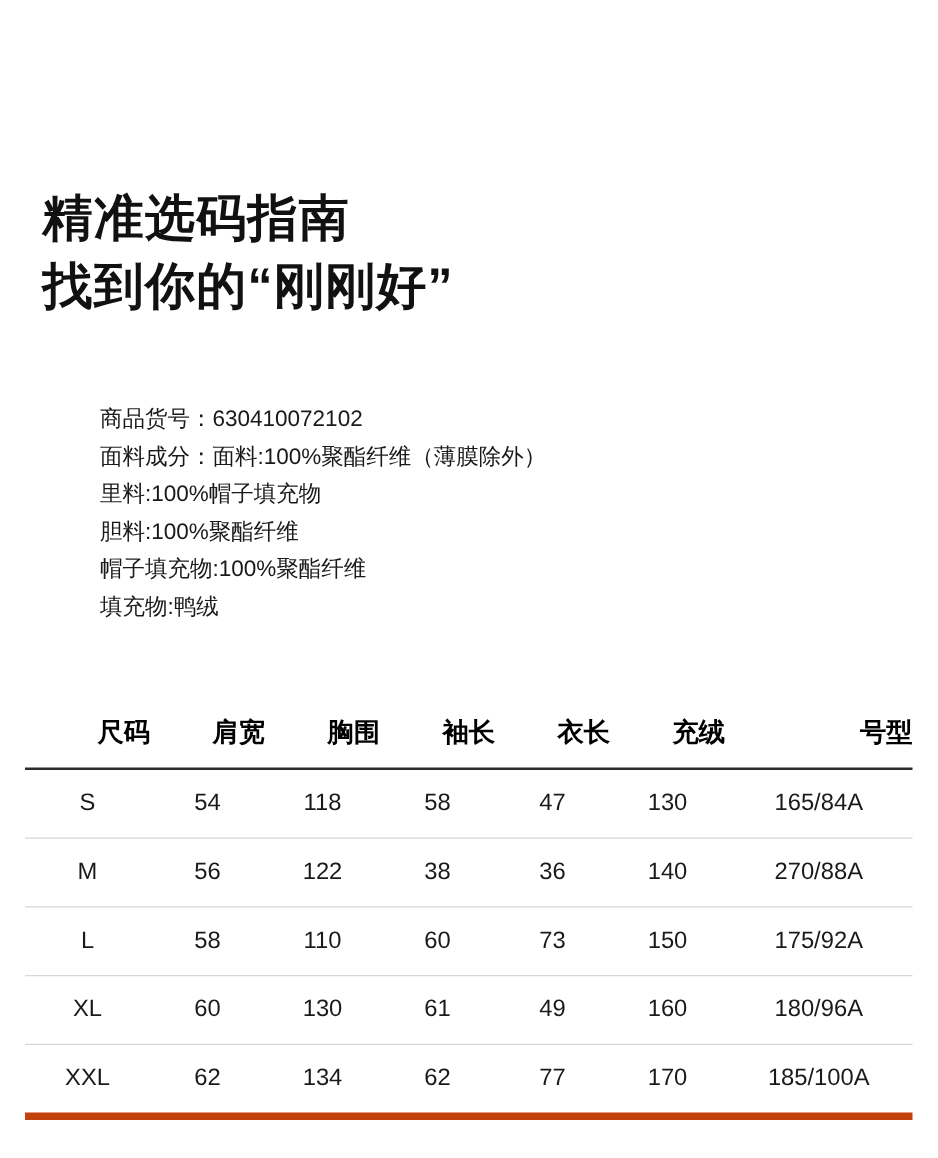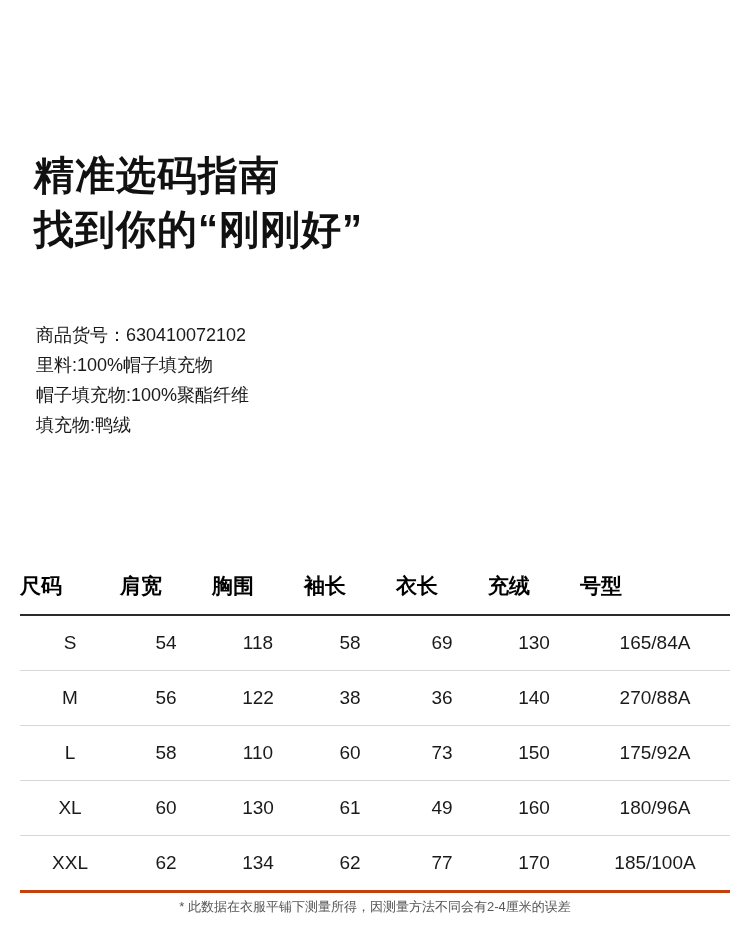--- a/index.html
+++ b/index.html
@@ -39,49 +39,50 @@
     position: absolute;
     left: 36px;
     top: 320px;
     width: 690px;
   }
   .spec-line {
     font-size: 18px;
     line-height: 30px;
     color: #1a1a1a;
     white-space: nowrap;
+    margin-left: 44px;
   }
   .table-wrap {
     position: absolute;
     left: 20px;
     top: 566px;
     width: 710px;
   }
   table.size-table {
     width: 710px;
     border-collapse: collapse;
     table-layout: fixed;
   }
   table.size-table th {
     font-size: 21px;
     font-weight: bold;
     color: #000000;
     padding: 6px 0 14px 0;
-    text-align: left;
+    text-align: right;
     border-bottom: 2px solid #2b2b2b;
   }
   table.size-table td {
     font-size: 19px;
     color: #1a1a1a;
     padding: 16px 0 16px 0;
     text-align: center;
     border-bottom: 1px solid #d8d8d8;
   }
   table.size-table tr:last-child td {
-    border-bottom: 3px solid #c2410c;
+    border-bottom: 6px solid #c2410c;
   }
   col.c0 { width: 100px; }
   col.c1 { width: 92px; }
   col.c2 { width: 92px; }
   col.c3 { width: 92px; }
   col.c4 { width: 92px; }
   col.c5 { width: 92px; }
   col.c6 { width: 150px; }
   .footnote {
     position: absolute;
@@ -98,21 +99,23 @@
 
 <div class="page">
 
   <div class="headline">
     <div class="headline-line">精准选码指南</div>
     <div class="headline-line">找到你的“刚刚好”</div>
   </div>
 
   <div class="specs">
     <div class="spec-line">商品货号：630410072102</div>
+    <div class="spec-line">面料成分：面料:100%聚酯纤维（薄膜除外）</div>
     <div class="spec-line">里料:100%帽子填充物</div>
+    <div class="spec-line">胆料:100%聚酯纤维</div>
     <div class="spec-line">帽子填充物:100%聚酯纤维</div>
     <div class="spec-line">填充物:鸭绒</div>
   </div>
 
   <div class="table-wrap">
     <table class="size-table">
       <colgroup>
         <col class="c0">
           <col class="c1">
           <col class="c2">
@@ -131,21 +134,21 @@
           <th>充绒</th>
           <th>号型</th>
         </tr>
       </thead>
       <tbody>
         <tr>
           <td>S</td>
           <td>54</td>
           <td>118</td>
           <td>58</td>
-          <td>69</td>
+          <td>47</td>
           <td>130</td>
           <td>165/84A</td>
         </tr>
         <tr>
           <td>M</td>
           <td>56</td>
           <td>122</td>
           <td>38</td>
           <td>36</td>
           <td>140</td>
@@ -175,15 +178,14 @@
           <td>134</td>
           <td>62</td>
           <td>77</td>
           <td>170</td>
           <td>185/100A</td>
         </tr>
       </tbody>
     </table>
   </div>
 
-  <div class="footnote">* 此数据在衣服平铺下测量所得，因测量方法不同会有2-4厘米的误差</div>
 
 </div>
 
 </body></html>

